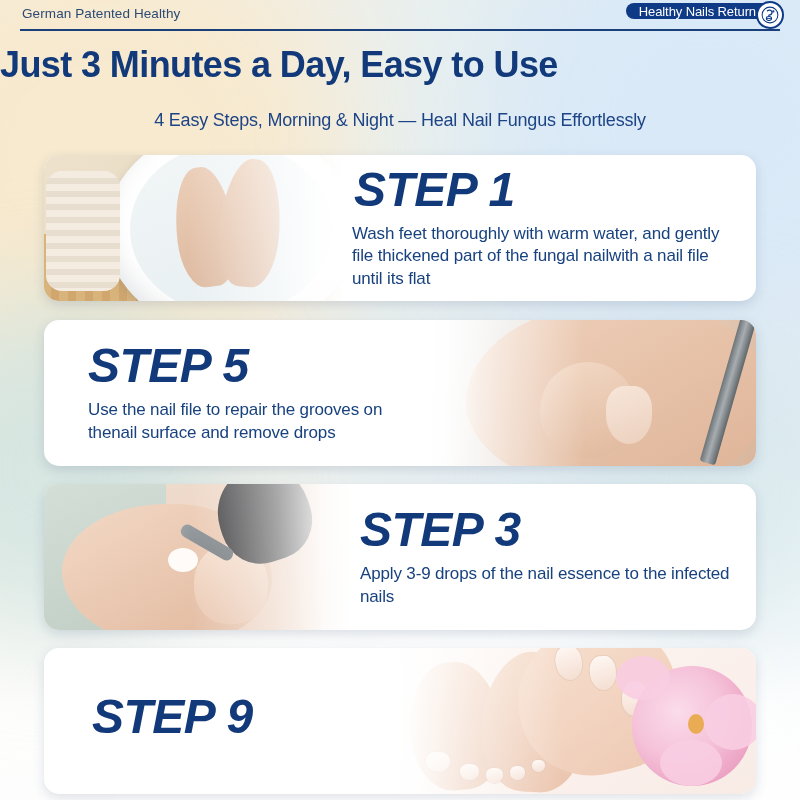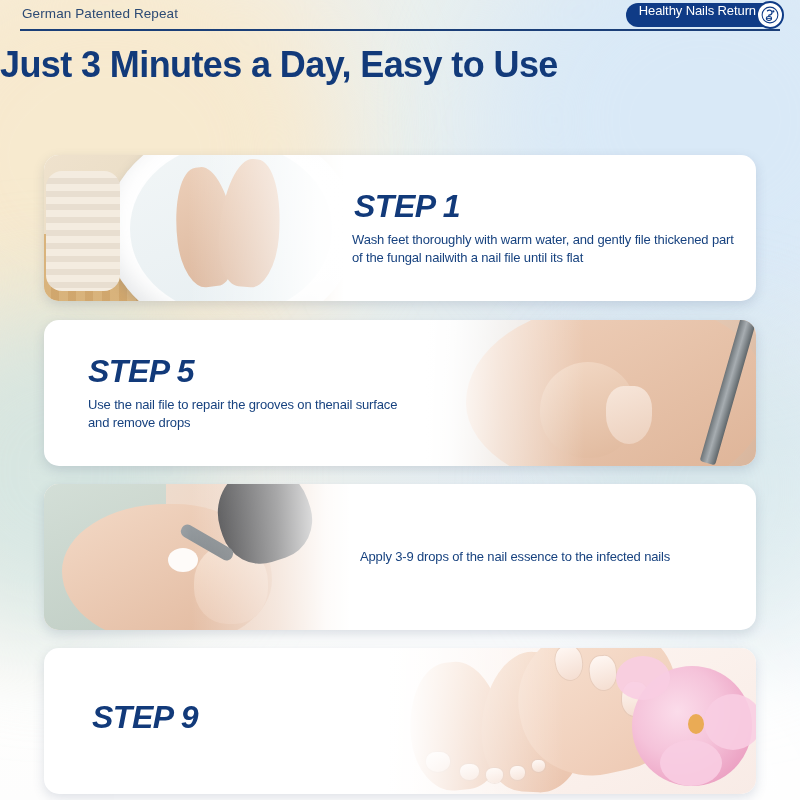--- a/index.html
+++ b/index.html
@@ -39,22 +39,22 @@
   }
   #brand-note {
     position:absolute; left:22px; top:6px;
     font-size:13.5px; color:#2c4a74; letter-spacing:.1px; white-space:nowrap;
   }
   #header-rule {
     position:absolute; left:20px; top:29px; width:760px; height:2px;
     background:#1b3f78;
   }
   #badge {
-    position:absolute; right:18px; top:3px; height:24px;
-    display:flex; 
+    position:absolute; right:18px; top:3px; height:16px;
+    display:flex; align-items:center;
     background:#0f3b86;
     border-radius:12px;
     padding:0 26px 0 13px;
   }
   #badge-text {
     color:#ffffff; font-size:13px; white-space:nowrap; letter-spacing:-.1px;
   }
   #badge-icon {
     position:absolute; right:-2px; top:-2px;
     width:28px; height:28px; border-radius:50%;
@@ -101,26 +101,26 @@
       rgba(255,255,255,.93) 92%, #ffffff 100%);
   }
   .photo.fade-left::after {
     content:""; position:absolute; inset:0;
     background:linear-gradient(270deg,
       rgba(255,255,255,0) 52%, rgba(255,255,255,.55) 78%,
       rgba(255,255,255,.93) 93%, #ffffff 100%);
   }
 
   .step-title {
-    font-size:32px; font-weight:bold; font-style:italic;
+    font-size:48px; font-weight:bold; font-style:italic;
     color:#123a7a; letter-spacing:-.5px; line-height:1;
     margin-bottom:9px;
   }
   .step-body {
-    font-size:13px; color:#17427f; line-height:1.33; letter-spacing:-.15px;
+    font-size:17px; color:#17427f; line-height:1.33; letter-spacing:-.15px;
   }
 
   
   .layout-a .photo { width:300px; }
   .layout-a .textpane { padding-left:8px; padding-right:20px; }
   
   .layout-b .photo { width:330px; }
   .layout-b .textpane { padding-left:44px; padding-right:8px; }
 
   #card1 .step-title { margin-left:2px; }
@@ -202,39 +202,40 @@
 <div id="page">
 
   <span class="blob blob-cream"></span>
   <span class="blob blob-teal"></span>
   <span class="blob blob-blue"></span>
   <span class="blob blob-teal2"></span>
   <span class="blob blob-white"></span>
 
   <div id="topbar">
 
-    <div id="brand-note">German Patented Repeat</div>
+    <div id="brand-note">German Patented Healthy</div>
 
     <div id="badge">
       <span id="badge-text">Healthy Nails Return</span>
       <span id="badge-icon">
         <svg width="18" height="18" viewBox="0 0 24 24" aria-hidden="true">
           <circle cx="12" cy="12" r="10.5" fill="none" stroke="#0f3b86" stroke-width="1.4"></circle>
           <path d="M8.6 6.4c1.9-1.5 4.6-1.1 5.7 .9 .9 1.6 .2 3.4-1.3 4.2-1.1 .6-2.1 .3-2.6 1.1" fill="none" stroke="#0f3b86" stroke-width="1.7" stroke-linecap="round"></path>
           <ellipse cx="10.6" cy="16.6" rx="3.5" ry="2.6" fill="none" stroke="#0f3b86" stroke-width="1.4"></ellipse>
           <line x1="7.4" y1="16.6" x2="13.8" y2="16.6" stroke="#0f3b86" stroke-width="1.2"></line>
           <circle cx="16.4" cy="7.2" r="1.5" fill="#0f3b86"></circle>
         </svg>
       </span>
     </div>
 
     <div id="header-rule"></div>
   </div>
 
   <div id="headline">Just 3 Minutes a Day, Easy to Use</div>
+  <div id="subhead">4 Easy Steps, Morning &amp; Night — Heal Nail Fungus Effortlessly</div>
 
   <div class="card layout-a" id="card1">
     <div class="photo fade-right">
       <div class="ph p1-bg"></div>
       <div class="p1-wood"></div>
       <div class="p1-basin"></div>
       <div class="p1-water"></div>
       <div class="p1-foot p1-f1"></div>
       <div class="p1-foot p1-f2"></div>
       <div class="p1-towel"></div>
@@ -263,20 +264,21 @@
     <div class="photo fade-right">
       <div class="ph p3-bg"></div>
       <div class="p3-teal"></div>
       <div class="p3-foot"></div>
       <div class="p3-toe"></div>
       <div class="p3-brush"></div>
       <div class="p3-tip"></div>
       <div class="p3-drop"></div>
     </div>
     <div class="textpane">
+      <div class="step-title">STEP 3</div>
       <div class="step-body">Apply 3-9 drops of the nail essence to the infected nails</div>
     </div>
   </div>
 
   <div class="card layout-b" id="card4">
     <div class="textpane">
       <div class="step-title">STEP 9</div>
     </div>
     <div class="photo fade-left">
       <div class="ph p4-bg"></div>

